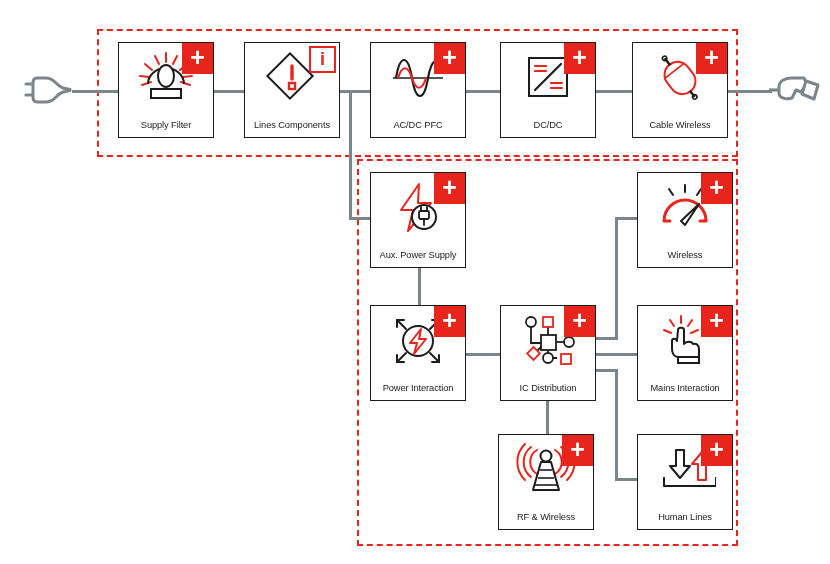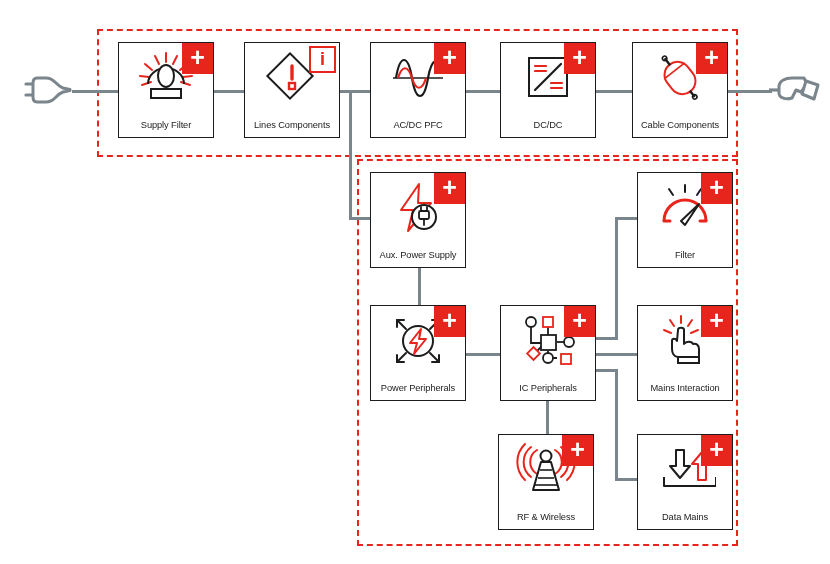--- a/index.html
+++ b/index.html
@@ -205,21 +205,21 @@
           <path d="M29 10 V3" stroke="#1c1c1c" stroke-width="2.4" stroke-linecap="round"></path>
           <path d="M29 44 V50" stroke="#1c1c1c" stroke-width="2.4" stroke-linecap="round"></path>
           <circle cx="29" cy="2" r="2.2" stroke="#1c1c1c" stroke-width="1.6" fill="none"></circle>
           <circle cx="29" cy="51" r="2.2" stroke="#1c1c1c" stroke-width="1.6" fill="none"></circle>
         </g>
       </svg>
     </div>
     <div class="badge">
       <span>+</span>
     </div>
-    <div class="caption">Cable Components</div>
+    <div class="caption">Cable Wireless</div>
   </div>
 
   <div class="block" style="left:370px;top:172px;">
     <div class="icon-wrap">
       <svg width="58" height="54" viewBox="0 0 58 54">
         <path d="M30 3 L12 29 H24 L19 50 L42 22 H29 Z" stroke="#e8251c" stroke-width="2" fill="#ffffff" stroke-linejoin="round"></path>
         <circle cx="35" cy="36" r="12" stroke="#1c1c1c" stroke-width="2" fill="#ffffff"></circle>
         <rect x="30" y="30" width="10" height="8" rx="1.5" stroke="#1c1c1c" stroke-width="1.8" fill="#ffffff"></rect>
         <path d="M32 30 V26 M38 30 V26" stroke="#1c1c1c" stroke-width="1.8" stroke-linecap="round"></path>
         <path d="M35 38 V44" stroke="#1c1c1c" stroke-width="1.8" stroke-linecap="round"></path>
@@ -244,21 +244,21 @@
             <path d="M8 48 L15 48 M8 48 L8 41"></path>
           <path d="M41 39 L50 48"></path>
             <path d="M50 48 L50 41 M50 48 L43 48"></path>
         </g>
         <path d="M32 15 L21 29 H28 L25 40 L37 25 H30 Z" stroke="#e8251c" stroke-width="2" fill="#ffffff" stroke-linejoin="round"></path>
       </svg>
     </div>
     <div class="badge">
       <span>+</span>
     </div>
-    <div class="caption">Power Peripherals</div>
+    <div class="caption">Power Interaction</div>
   </div>
 
   <div class="block" style="left:500px;top:305px;">
     <div class="icon-wrap">
       <svg width="62" height="56" viewBox="0 0 62 56">
         <g stroke="#1c1c1c" stroke-width="1.8" fill="none">
           <path d="M14 13 V30 H26"></path>
           <path d="M31 13 V22"></path>
           <path d="M40 29 H48"></path>
           <path d="M31 38 V45 H40"></path>
@@ -269,40 +269,40 @@
         <circle cx="52" cy="29" r="5" stroke="#1c1c1c" stroke-width="1.8" fill="#ffffff"></circle>
         <circle cx="31" cy="45" r="5" stroke="#1c1c1c" stroke-width="1.8" fill="#ffffff"></circle>
         <rect x="26" y="4" width="10" height="10" stroke="#e8251c" stroke-width="1.8" fill="#ffffff"></rect>
         <rect x="44" y="41" width="10" height="10" stroke="#e8251c" stroke-width="1.8" fill="#ffffff"></rect>
         <rect x="12" y="36" width="9" height="9" transform="rotate(45 16.5 40.5)" stroke="#e8251c" stroke-width="1.8" fill="#ffffff"></rect>
       </svg>
     </div>
     <div class="badge">
       <span>+</span>
     </div>
-    <div class="caption">IC Peripherals</div>
+    <div class="caption">IC Distribution</div>
   </div>
 
   <div class="block" style="left:637px;top:172px;">
     <div class="icon-wrap">
       <svg width="60" height="54" viewBox="0 0 60 54">
         <g stroke="#1c1c1c" stroke-width="2" stroke-linecap="round">
           <path d="M14 8 L18 14"></path>
             <path d="M30 4 L30 11"></path>
             <path d="M46 8 L42 14"></path>
         </g>
         <path d="M9 40 A21 21 0 0 1 51 40" stroke="#e8251c" stroke-width="3" fill="none"></path>
         <path d="M9 40 H15 M45 40 H51" stroke="#e8251c" stroke-width="3" stroke-linecap="round"></path>
         <path d="M26 40 L44 23 L30 44 Z" stroke="#1c1c1c" stroke-width="2" fill="#ffffff" stroke-linejoin="round"></path>
       </svg>
     </div>
     <div class="badge">
       <span>+</span>
     </div>
-    <div class="caption">Filter</div>
+    <div class="caption">Wireless</div>
   </div>
 
   <div class="block" style="left:637px;top:305px;">
     <div class="icon-wrap">
       <svg width="58" height="56" viewBox="0 0 58 56">
         <g stroke="#e8251c" stroke-width="2" stroke-linecap="round">
           <path d="M25 3 V10"></path>
             <path d="M14 7 L18 13"></path>
             <path d="M36 7 L32 13"></path>
           <path d="M8 17 L15 20"></path>
@@ -348,16 +348,16 @@
     <div class="icon-wrap">
       <svg width="62" height="52" viewBox="0 0 62 52">
         <path d="M22 6 V22 H16 L26 34 L36 22 H30 V6 Z" stroke="#1c1c1c" stroke-width="2" fill="#ffffff" stroke-linejoin="round"></path>
         <path d="M44 36 V20 H38 L48 8 L58 20 H52 V36 Z" stroke="#e8251c" stroke-width="2" fill="#ffffff" stroke-linejoin="round"></path>
         <path d="M10 33 V42 H62 V33" stroke="#1c1c1c" stroke-width="2" fill="none" stroke-linejoin="round"></path>
       </svg>
     </div>
     <div class="badge">
       <span>+</span>
     </div>
-    <div class="caption">Data Mains</div>
+    <div class="caption">Human Lines</div>
   </div>
 
 </div>
 
 </body></html>

